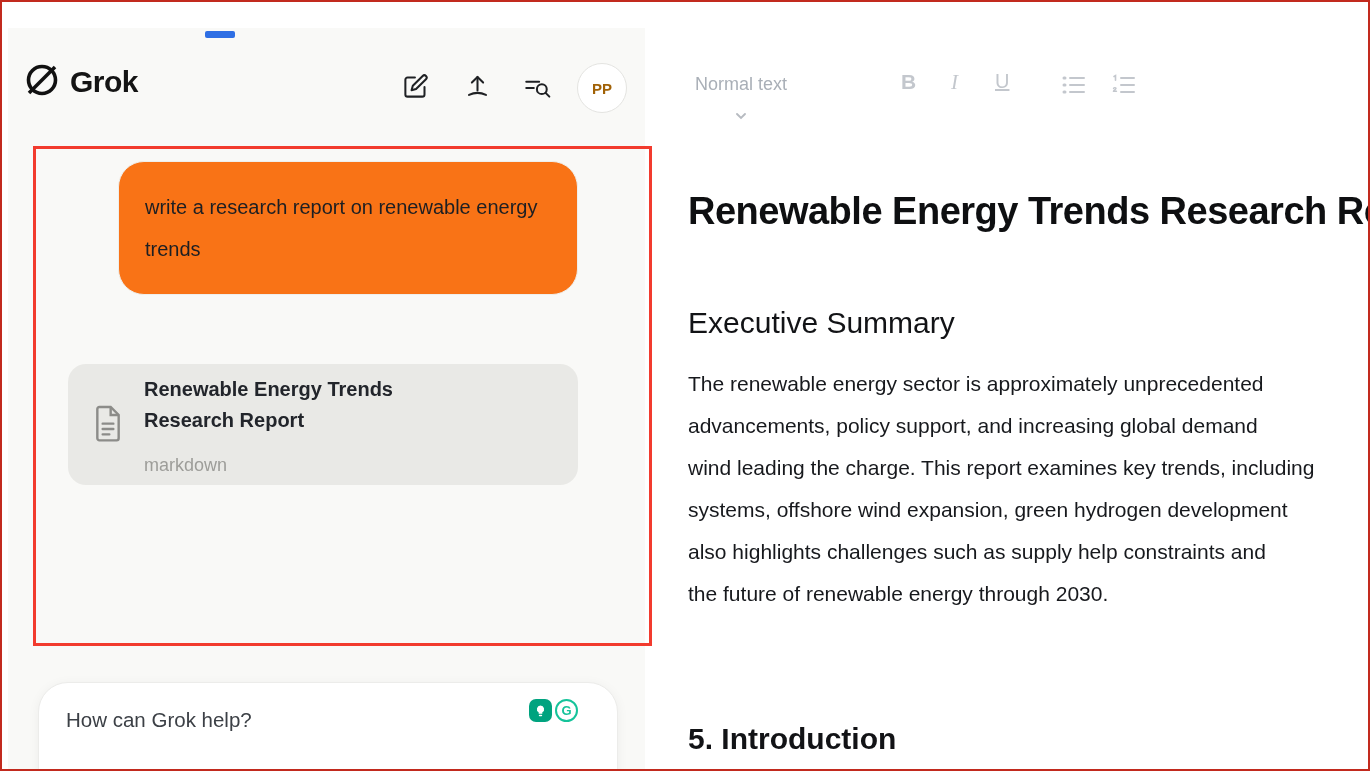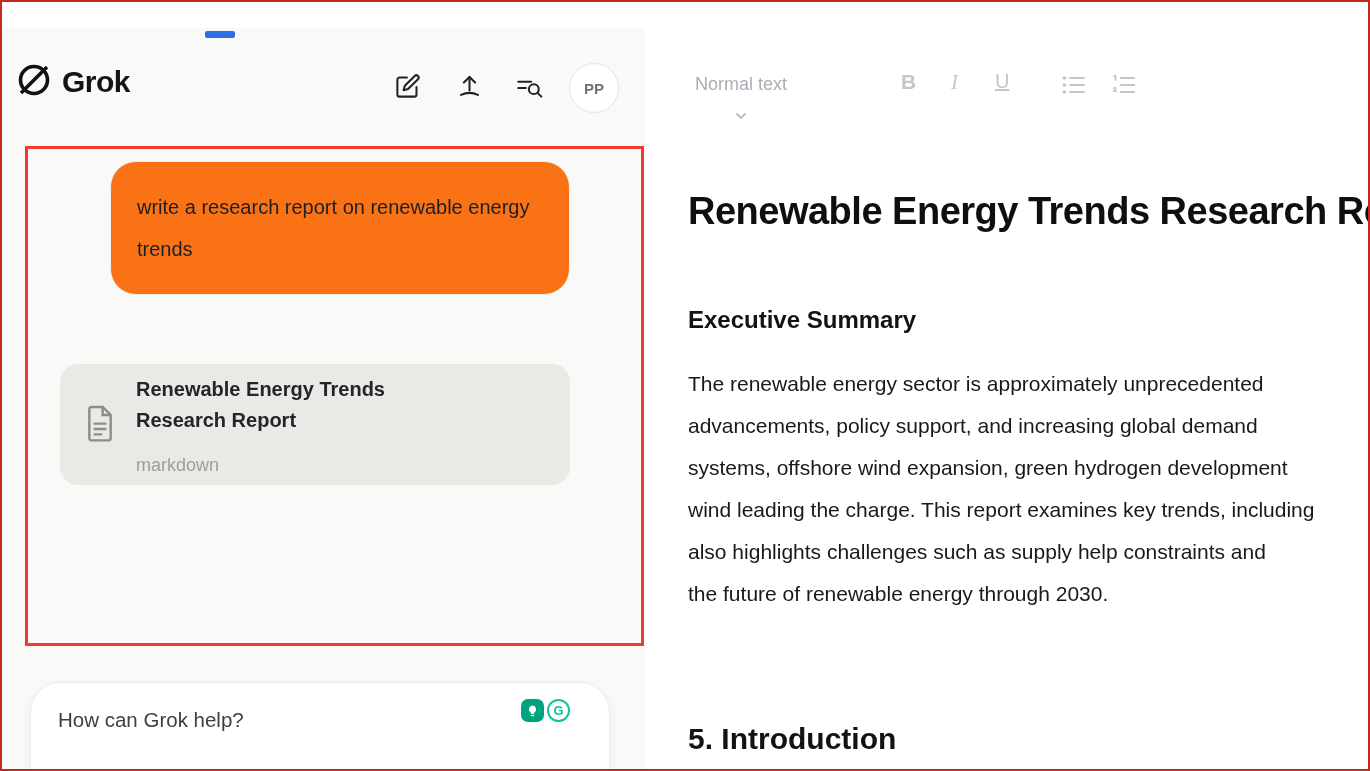--- a/index.html
+++ b/index.html
@@ -4,32 +4,32 @@
 <style>
   html,body{margin:0;padding:0;}
   body{
     width:1370px;height:771px;position:relative;overflow:hidden;
     background:#ffffff;font-family:"Liberation Sans",sans-serif;
     -webkit-font-smoothing:antialiased;
   }
   .screen-frame{position:absolute;inset:0;border:2px solid #c22a1e;z-index:60;pointer-events:none;}
 
   
-  .sidebar{position:absolute;left:0;top:0;width:645px;height:771px;background:#f9f9f7;}
+  .sidebar{position:absolute;left:8px;top:0;width:645px;height:771px;background:#f9f9f7;}
   .top-strip{position:absolute;left:0;top:0;width:1370px;height:28px;background:#ffffff;z-index:2;}
   .blue-artifact{position:absolute;left:205px;top:31px;width:30px;height:7px;background:#2f6fe4;border-radius:2px;z-index:3;}
 
   .brand{position:absolute;left:14px;top:60px;display:flex;align-items:center;gap:8px;}
   .brand .wordmark{font-size:30px;font-weight:600;color:#141414;letter-spacing:-0.5px;}
 
   .hdr-btn{position:absolute;top:72px;width:34px;height:32px;display:flex;align-items:center;justify-content:center;cursor:pointer;background:transparent;border:none;padding:0;}
   .hdr-btn.compose{left:390px;}
   .hdr-btn.upload{left:452px;}
   .hdr-btn.search{left:512px;}
-  .avatar{position:absolute;left:569px;top:63px;width:48px;height:48px;border-radius:50%;background:#ffffff;border:1px solid #e4e4e1;display:flex;align-items:center;justify-content:center;font-size:15px;font-weight:bold;color:#737373;cursor:pointer;}
+  .avatar{position:absolute;left:569px;top:63px;width:48px;height:48px;border-radius:50%;background:#ffffff;border:1px solid #e4e4e1;display:flex;align-items:center;justify-content:center;font-size:15px;font-weight:bold;color:#a16207;cursor:pointer;}
 
   .annotation-rect{position:absolute;left:25px;top:146px;width:613px;height:494px;border:3px solid #f23b2e;z-index:20;pointer-events:none;}
 
   .user-bubble{position:absolute;left:110px;top:161px;width:460px;box-sizing:border-box;background:#f97316;border:1px solid #efefec;border-radius:26px;padding:24px 14px 24px 26px;}
   .user-bubble .msg{font-size:20px;line-height:42px;color:#1d1f23;width:420px;}
 
   .file-card{position:absolute;left:60px;top:364px;width:510px;height:121px;box-sizing:border-box;background:#e9e9e6;border-radius:18px;display:flex;align-items:center;padding:0 20px 0 24px;gap:20px;cursor:pointer;}
   .file-card .file-title{font-size:20px;font-weight:bold;line-height:31px;color:#22252b;width:310px;}
   .file-card .file-sub{font-size:18px;color:#9d9d99;margin-top:19px;}
 
@@ -44,21 +44,21 @@
   .ed-toolbar-item{position:absolute;color:#c3c7cd;cursor:pointer;background:transparent;border:none;padding:0;flex-direction:column;}
   .style-select{left:50px;top:74px;display:flex;align-items:center;gap:12px;font-size:18px;color:#a9afb7;}
   .tb-bold{left:256px;top:70px;font-size:21px;font-weight:bold;font-family:"Liberation Sans",sans-serif;}
   .tb-italic{left:306px;top:70px;font-size:21px;font-style:italic;font-family:"Liberation Serif",serif;}
   .tb-underline{left:350px;top:70px;font-size:20px;text-decoration:underline;}
   .tb-ul{left:416px;top:74px;}
   .tb-ol{left:466px;top:74px;}
 
   .doc-canvas{position:absolute;left:0;top:130px;width:725px;height:641px;cursor:text;}
   .doc-title{position:absolute;left:43px;top:60px;font-size:38px;font-weight:bold;color:#0e0f11;letter-spacing:-0.5px;white-space:nowrap;}
-  .doc-h2-exec{position:absolute;left:43px;top:176px;font-size:24px;font-weight:bold;color:#121316;white-space:nowrap;}
+  .doc-h2-exec{position:absolute;left:43px;top:176px;font-size:30px;font-weight:normal;color:#121316;white-space:nowrap;}
   .doc-para{position:absolute;left:43px;top:233px;font-size:21px;line-height:42px;color:#17191d;}
   .doc-para .pline{white-space:nowrap;}
   .doc-h2-intro{position:absolute;left:43px;top:592px;font-size:30px;font-weight:bold;color:#121316;white-space:nowrap;}
 </style>
 </head>
 <body>
 
 <div class="sidebar">
 
   <div class="brand">
@@ -175,22 +175,22 @@
       </svg>
     </span>
   </button>
 
   <div class="doc-canvas">
     <div class="doc-title">Renewable Energy Trends Research Report</div>
     <div class="doc-h2-exec">Executive Summary</div>
     <div class="doc-para">
       <div class="pline">The renewable energy sector is approximately unprecedented</div>
       <div class="pline">advancements, policy support, and increasing global demand</div>
+      <div class="pline">wind leading the charge. This report examines key trends, including</div>
       <div class="pline">systems, offshore wind expansion, green hydrogen development</div>
-      <div class="pline">wind leading the charge. This report examines key trends, including</div>
       <div class="pline">also highlights challenges such as supply help constraints and</div>
       <div class="pline">the future of renewable energy through 2030.</div>
     </div>
     <div class="doc-h2-intro">5. Introduction</div>
   </div>
 </div>
 
 <div class="screen-frame"></div>
 
 </body></html>

